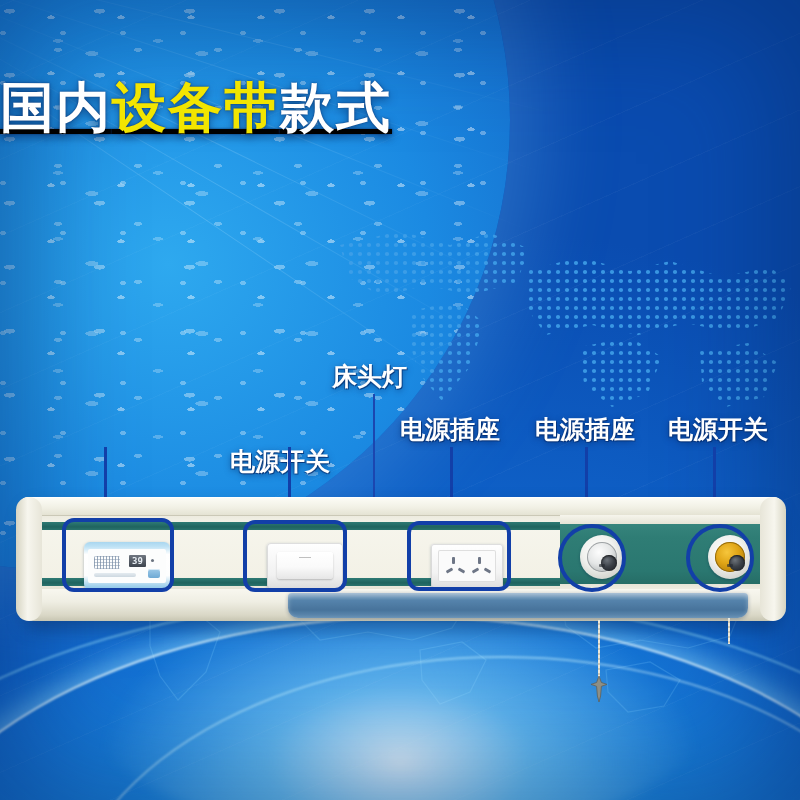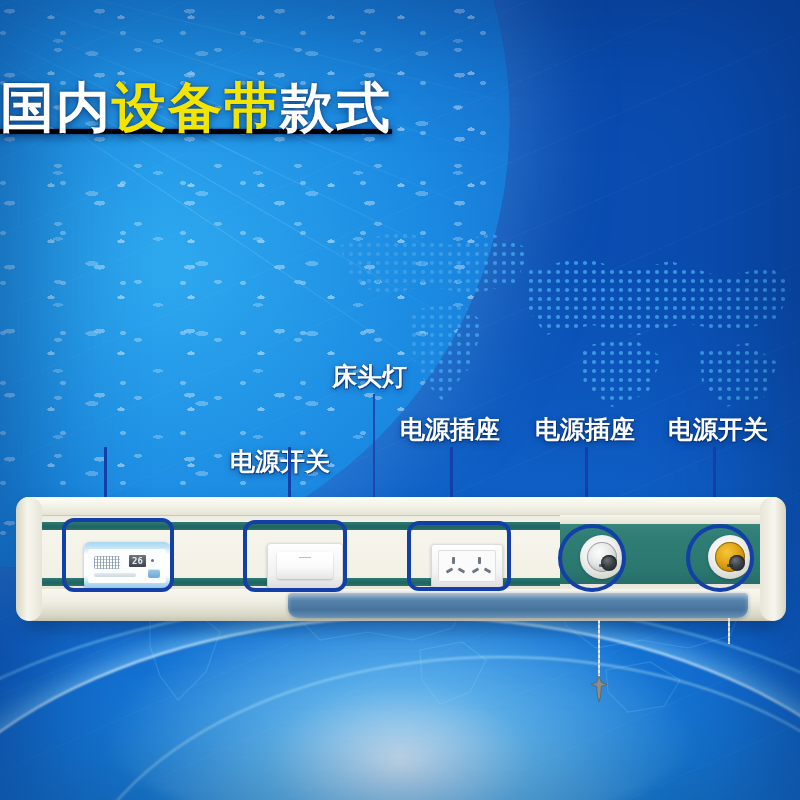--- a/index.html
+++ b/index.html
@@ -320,21 +320,21 @@
     <div class="rail-top"></div>
 
     <div class="panel-body">
       <div class="stripe s1"></div>
       <div class="stripe s2"></div>
       <div class="teal-block"></div>
 
       <div class="module intercom">
         <div class="ic-face">
           <div class="ic-grille"></div>
-          <div class="ic-display">26</div>
+          <div class="ic-display">39</div>
           <div class="ic-led"></div>
           <div class="ic-slot"></div>
           <div class="ic-btn"></div>
         </div>
       </div>
 
       <div class="module pswitch">
         <div class="rocker">
           <div class="mark"></div>
         </div>

